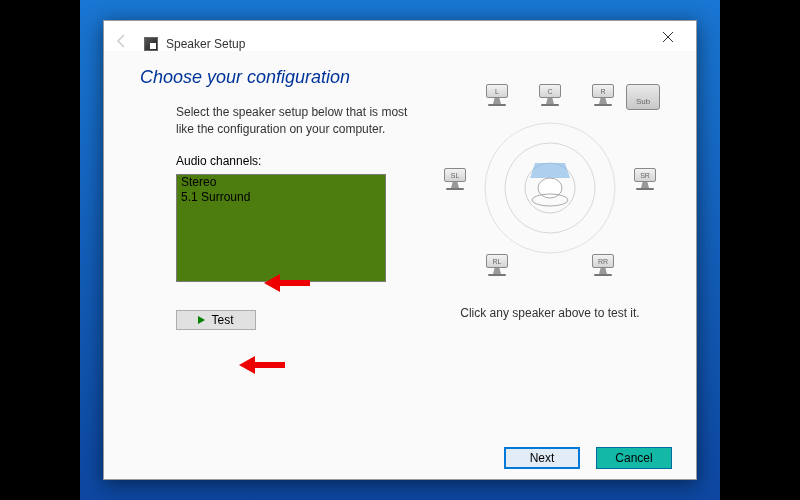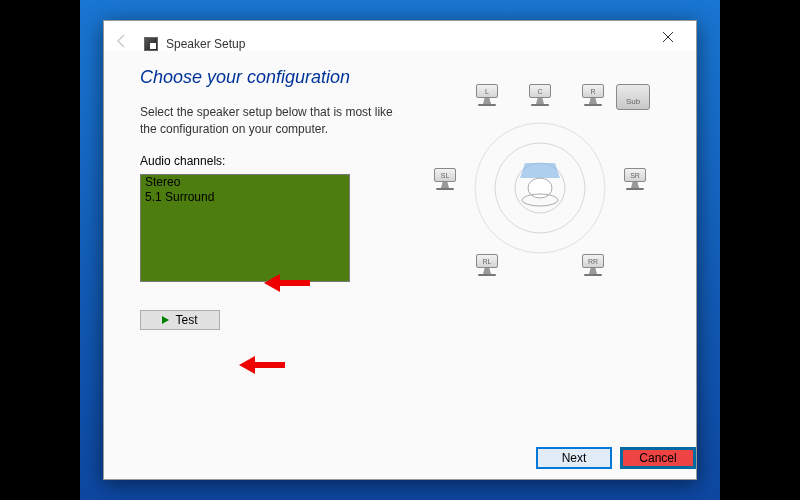--- a/index.html
+++ b/index.html
@@ -72,21 +72,21 @@
   color: #003399;
   font-size: 18px;
   font-weight: 400;
   margin-bottom: 16px;
   font-style: italic;
 }
 .cols {
   display: flex;
   gap: 30px;
 }
-.left { width: 260px; }
+.left { width: 260px; margin-left: 36px; }
 .right { flex: 1; position: relative; }
 .instr {
   color: #333;
   margin-bottom: 16px;
   line-height: 1.4;
 }
 .label {
   margin-bottom: 6px;
 }
 .listbox {
@@ -178,29 +178,29 @@
 .sound-arcs svg { width: 100%; height: 100%; }
 
 .spk-caption {
   text-align: center;
   color: #333;
   margin-top: 12px;
 }
 
 .button-row {
   position: absolute;
-  bottom: 10px; right: 0;
+  bottom: 10px; right: 24px;
   display: flex;
-  gap: 8px;
+  gap: 16px;
   justify-content: flex-end;
 }
 .dlg-btn {
   width: 76px; height: 22px;
-  border: 3px solid #0369a1;
-  background: #ef4444;
+  border: 1px solid #0369a1;
+  background: #14b8a6;
   font-size: 12px;
   cursor: pointer;
   display: inline-flex; align-items: center; justify-content: center;
 }
 .dlg-btn.primary {
   border: 2px solid #0078d7;
   background: #e1ecf7;
 }
 
 
@@ -294,20 +294,21 @@
             <div class="spk-body">RL</div>
               <div class="spk-stand"></div>
               <div class="spk-base"></div>
           </div>
           <div class="spk" style="left:150px; top:170px;">
             <div class="spk-body">RR</div>
               <div class="spk-stand"></div>
               <div class="spk-base"></div>
           </div>
         </div>
+        <div class="spk-caption">Click any speaker above to test it.</div>
       </div>
     </div>
   </div>
 
   <div class="button-row">
     <button class="dlg-btn primary">Next</button>
     <button class="dlg-btn">Cancel</button>
   </div>
 
   <div class="arrow" style="left:160px; top:253px;">

